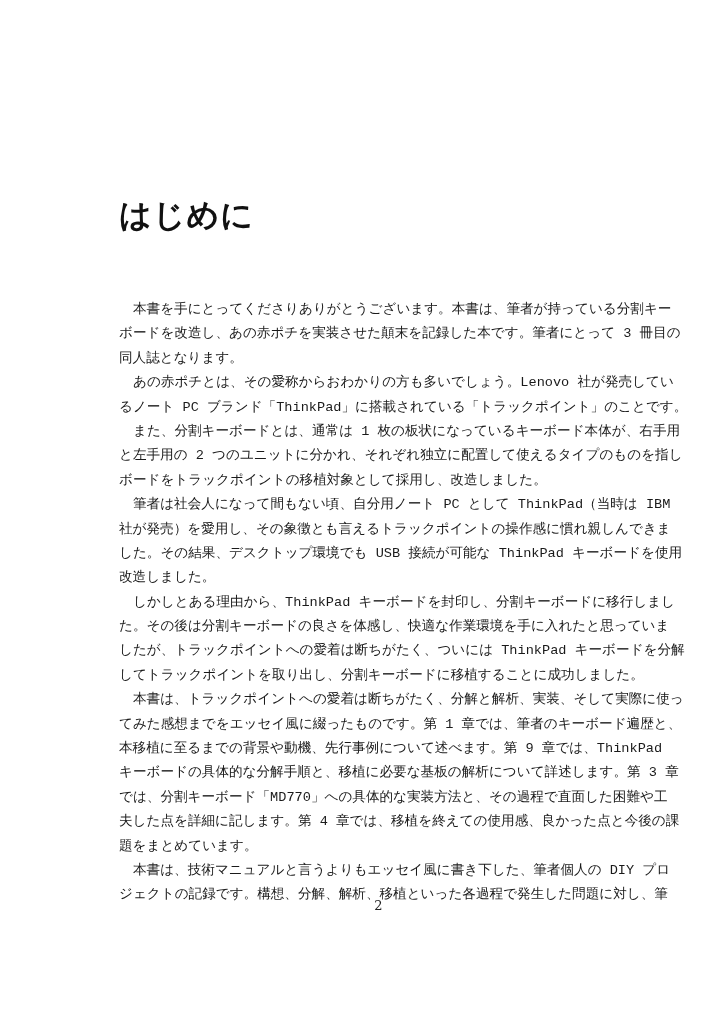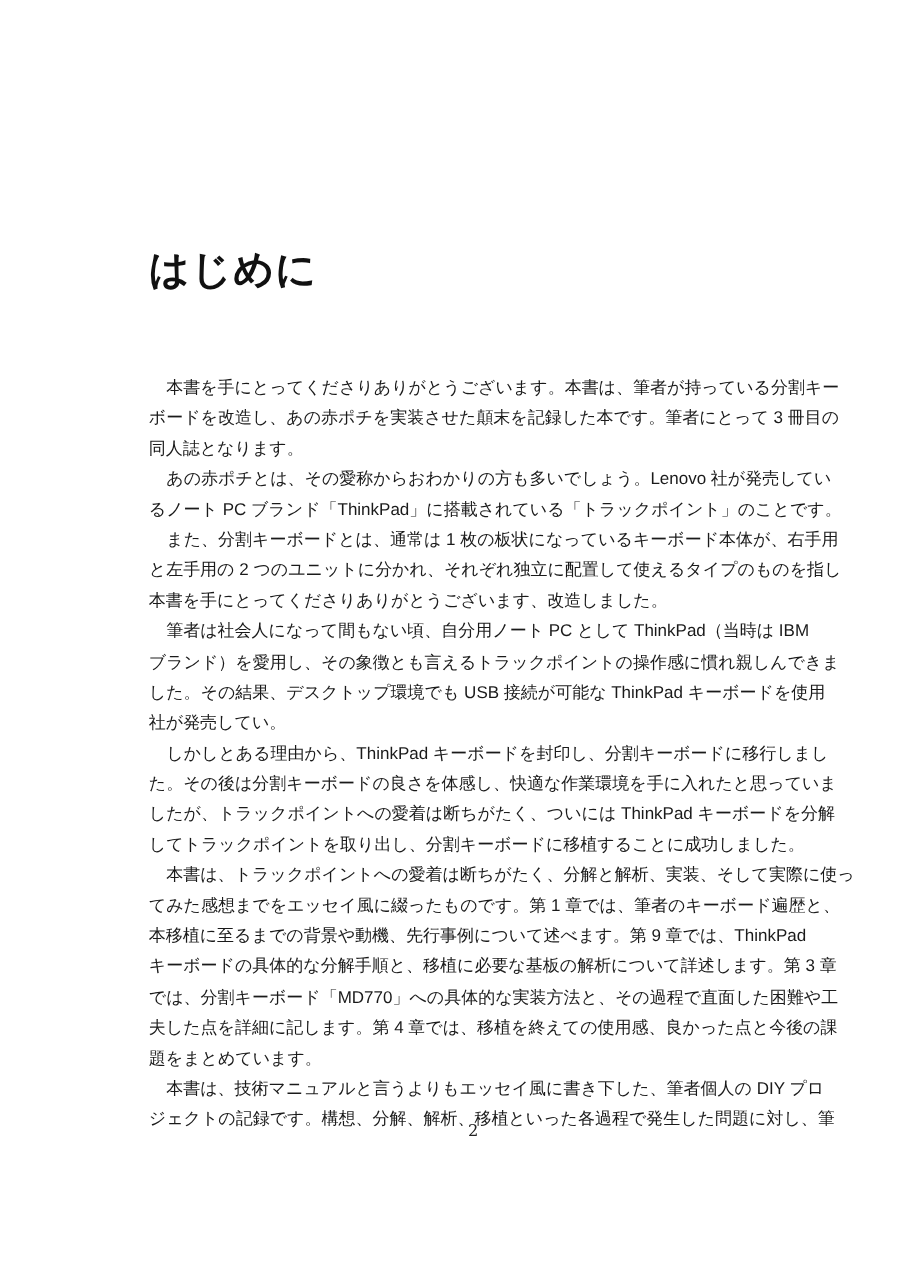--- a/index.html
+++ b/index.html
@@ -5,21 +5,21 @@
   html, body { margin: 0; padding: 0; background: #ffffff; }
   body { width: 725px; height: 1024px; position: relative; overflow: hidden; }
   .page { position: absolute; left: 16px; top: 0; width: 724px; height: 1024px; background: #fff; }
   .title {
     position: absolute; left: 103px; top: 193px;
     font-family: "DejaVu Sans", sans-serif; font-weight: bold;
     font-size: 32px; line-height: 44px; color: #111; margin: 0; letter-spacing: 1px;
   }
   .body {
     position: absolute; left: 103px; top: 298px; width: 520px;
-    font-family: Liberation Sans, sans-serif; font-size: 13.6px; line-height: 24.4px;
+    font-family: Liberation Mono, monospace; font-size: 13.6px; line-height: 24.4px;
     color: #1a1a1a;
   }
   .line { display: block; white-space: nowrap; height: 24.4px; text-align: justify; text-align-last: justify; }
   .line.last { text-align-last: left; }
   .line.indent { padding-left: 14px; }
   .pagenum {
     position: absolute; left: 0; width: 725px; top: 898px; text-align: center;
     font-family: "DejaVu Serif", serif; font-size: 13px; color: #222;
   }
 </style>
@@ -29,25 +29,25 @@
 <div class="page">
   <h1 class="title">はじめに</h1>
   <div class="body" id="body">
       <span class="line indent">本書を手にとってくださりありがとうございます。本書は、筆者が持っている分割キー</span>
       <span class="line">ボードを改造し、あの赤ポチを実装させた顛末を記録した本です。筆者にとって 3 冊目の</span>
       <span class="line last">同人誌となります。</span>
       <span class="line indent">あの赤ポチとは、その愛称からおわかりの方も多いでしょう。Lenovo 社が発売してい</span>
       <span class="line last">るノート PC ブランド「ThinkPad」に搭載されている「トラックポイント」のことです。</span>
       <span class="line indent">また、分割キーボードとは、通常は 1 枚の板状になっているキーボード本体が、右手用</span>
       <span class="line">と左手用の 2 つのユニットに分かれ、それぞれ独立に配置して使えるタイプのものを指し</span>
-      <span class="line last">本書を手にとってくださりありがとうございます、改造しました。</span>
+      <span class="line last">ボードをトラックポイントの移植対象として採用し、改造しました。</span>
       <span class="line indent">筆者は社会人になって間もない頃、自分用ノート PC として ThinkPad（当時は IBM</span>
-      <span class="line">ブランド）を愛用し、その象徴とも言えるトラックポイントの操作感に慣れ親しんできま</span>
+      <span class="line">社が発売）を愛用し、その象徴とも言えるトラックポイントの操作感に慣れ親しんできま</span>
       <span class="line">した。その結果、デスクトップ環境でも USB 接続が可能な ThinkPad キーボードを使用</span>
-      <span class="line last">社が発売してい。</span>
+      <span class="line last">改造しました。</span>
       <span class="line indent">しかしとある理由から、ThinkPad キーボードを封印し、分割キーボードに移行しまし</span>
       <span class="line">た。その後は分割キーボードの良さを体感し、快適な作業環境を手に入れたと思っていま</span>
       <span class="line">したが、トラックポイントへの愛着は断ちがたく、ついには ThinkPad キーボードを分解</span>
       <span class="line last">してトラックポイントを取り出し、分割キーボードに移植することに成功しました。</span>
       <span class="line indent">本書は、トラックポイントへの愛着は断ちがたく、分解と解析、実装、そして実際に使っ</span>
       <span class="line">てみた感想までをエッセイ風に綴ったものです。第 1 章では、筆者のキーボード遍歴と、</span>
       <span class="line">本移植に至るまでの背景や動機、先行事例について述べます。第 9 章では、ThinkPad</span>
       <span class="line">キーボードの具体的な分解手順と、移植に必要な基板の解析について詳述します。第 3 章</span>
       <span class="line">では、分割キーボード「MD770」への具体的な実装方法と、その過程で直面した困難や工</span>
       <span class="line">夫した点を詳細に記します。第 4 章では、移植を終えての使用感、良かった点と今後の課</span>

